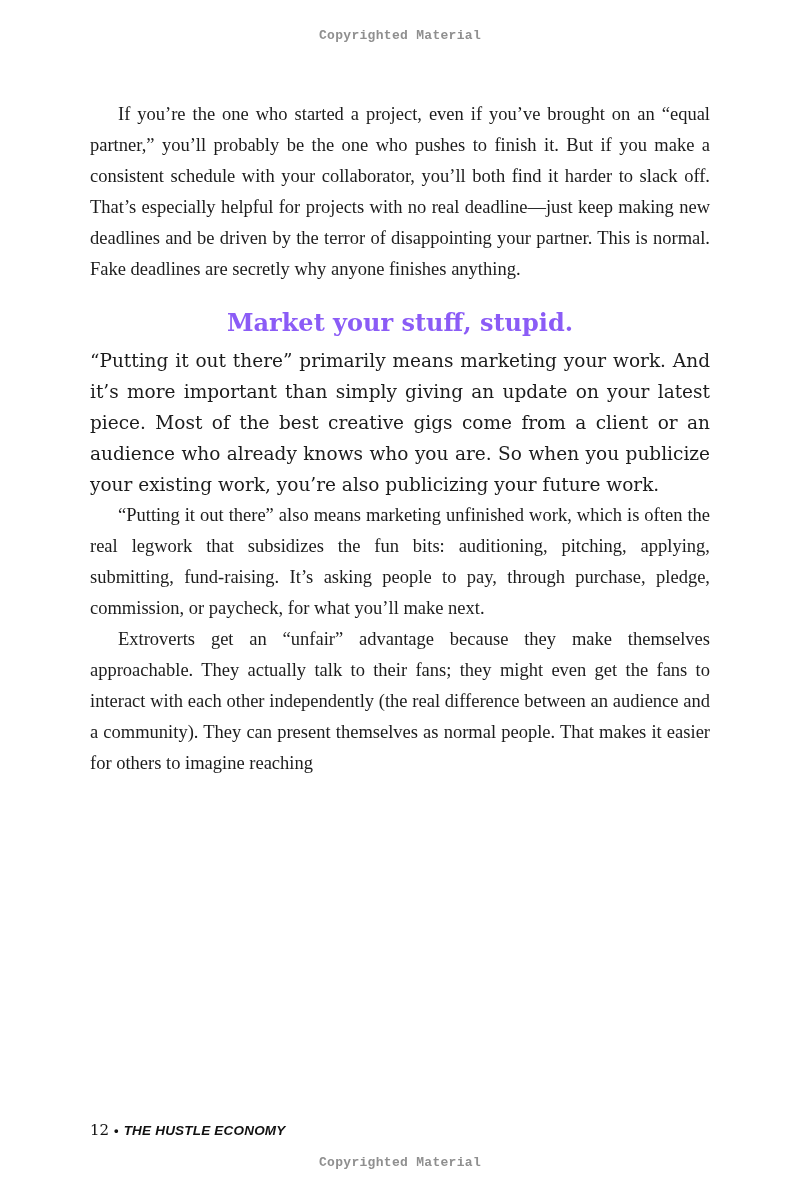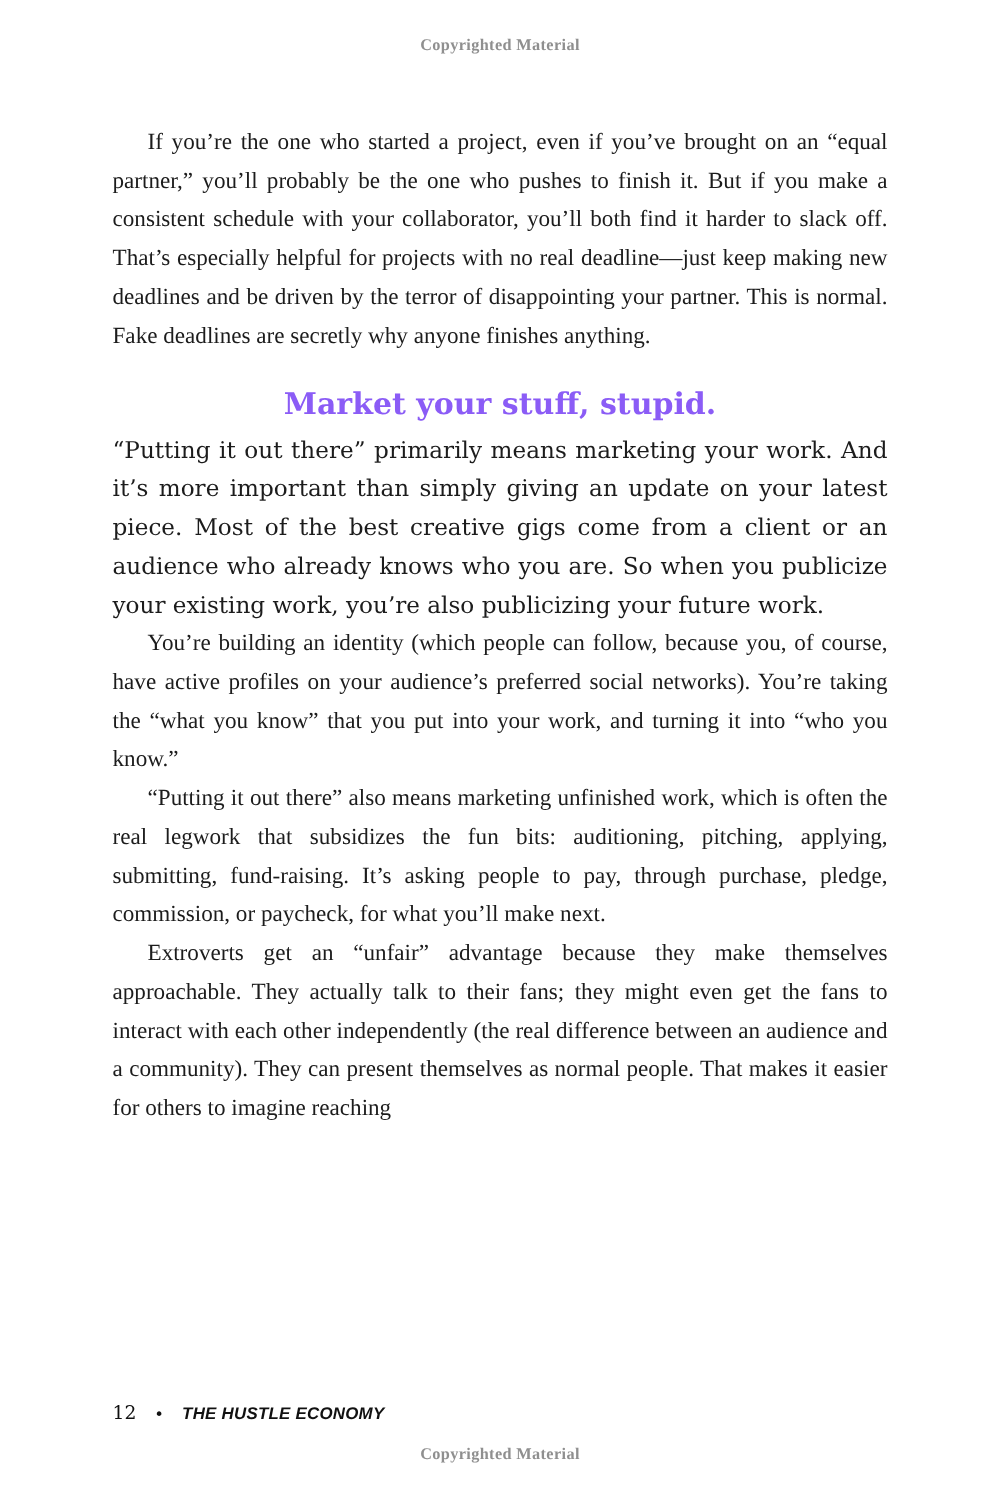--- a/index.html
+++ b/index.html
@@ -14,21 +14,21 @@
       background: #ffffff;
       font-family: "DejaVu Serif", serif;
       color: #1c1c1c;
       overflow: hidden;
     }
     .copyright {
       position: absolute;
       left: 0;
       width: 100%;
       text-align: center;
-      font-family: Liberation Serif, serif;
+      font-family: Liberation Mono, monospace;
       font-weight: bold;
       font-size: 13px;
       letter-spacing: 0.3px;
       color: #8f8f8f;
     }
     .copyright.top { top: 28px; }
     .copyright.bottom { top: 1155px; }
     .body-text {
       position: absolute;
       top: 99px;
@@ -56,21 +56,21 @@
       margin: 23px 0 7px 0;
       text-align: center;
       color: #8b5cf6;
     }
     .footer {
       position: absolute;
       left: 90px;
       top: 1121px;
       display: flex;
       align-items: baseline;
-      gap: 16px;
+      gap: 5px;
       color: #111111;
     }
     .footer .page-number {
       font-family: "DejaVu Serif", serif;
       font-size: 15px;
     }
     .footer .sep {
       font-family: "Liberation Sans", sans-serif;
       font-weight: bold;
       font-size: 13px;
@@ -91,21 +91,20 @@
 
   <div class="copyright top">Copyrighted Material</div>
 
   <div class="body-text">
     <p class="indent">If you’re the one who started a project, even if you’ve brought on an “equal partner,” you’ll probably be the one who pushes to finish it. But if you make a consistent schedule with your collaborator, you’ll both find it harder to slack off. That’s especially helpful for projects with no real deadline—just keep making new deadlines and be driven by the terror of disappointing your partner. This is normal. Fake deadlines are secretly why anyone finishes anything.</p>
 
     <h1>Market your stuff, stupid.</h1>
 
     <p>“Putting it out there” primarily means marketing your work. And it’s more important than simply giving an update on your latest piece. Most of the best creative gigs come from a client or an audience who already knows who you are. So when you publicize your existing work, you’re also publicizing your future work.</p>
 
-    <p class="indent">You’re building an identity (which people can follow, because you, of course, have active profiles on your audience’s preferred social networks). You’re taking the “what you know” that you put into your work, and turning it into “who you know.”</p>
 
     <p class="indent">“Putting it out there” also means marketing unfinished work, which is often the real legwork that subsidizes the fun bits: auditioning, pitching, applying, submitting, fund-raising. It’s asking people to pay, through purchase, pledge, commission, or paycheck, for what you’ll make next.</p>
 
 
     <p class="indent">Extroverts get an “unfair” advantage because they make themselves approachable. They actually talk to their fans; they might even get the fans to interact with each other independently (the real difference between an audience and a community). They can present themselves as normal people. That makes it easier for others to imagine reaching</p>
   </div>
 
   <div class="footer">
     <span class="page-number">12</span>
     <span class="sep">•</span>

